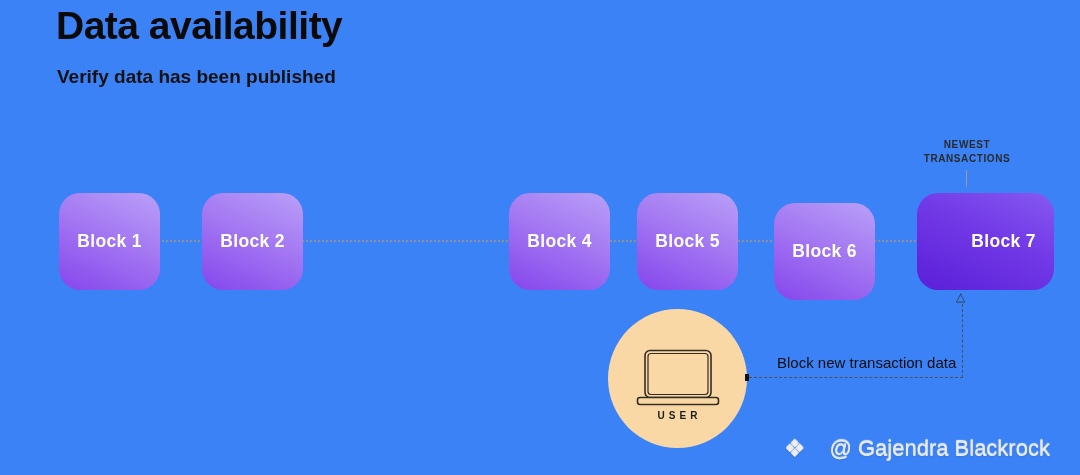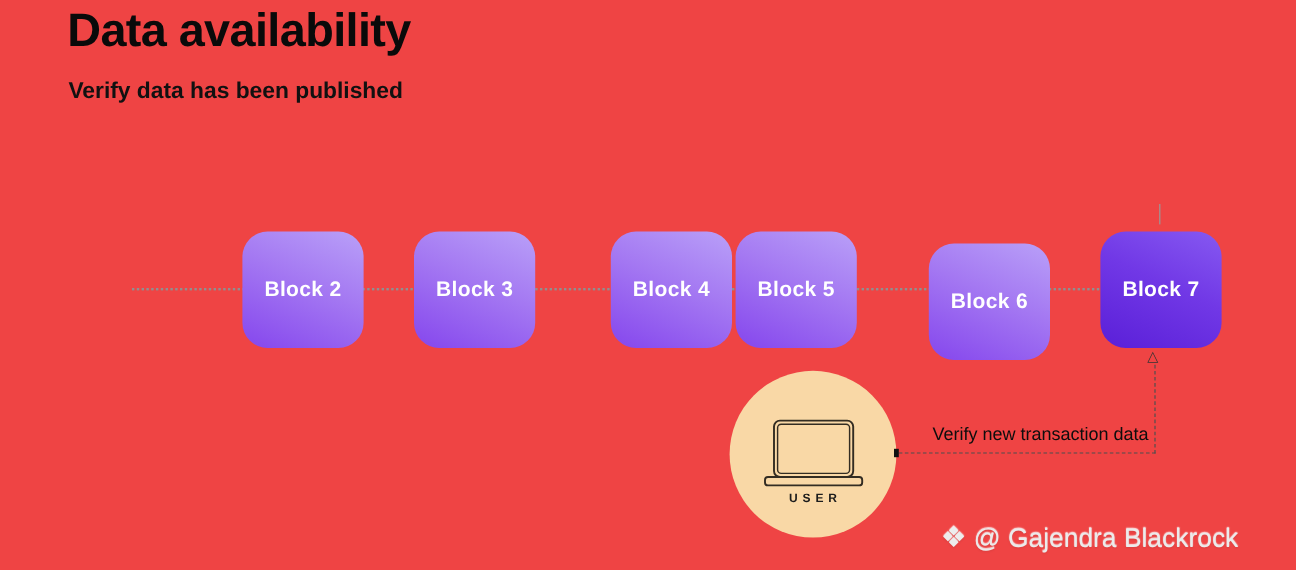--- a/index.html
+++ b/index.html
@@ -5,21 +5,21 @@
   html, body {
     margin: 0;
     padding: 0;
     background: #e9e9e9;
     font-family: "Liberation Sans", sans-serif;
   }
   #canvas {
     position: relative;
     width: 1080px;
     height: 475px;
-    background: #ef4444;
+    background: #3b82f6;
     overflow: hidden;
   }
 
   
   .title {
     position: absolute;
     left: 56px;
     top: 4px;
     font-size: 39px;
     font-weight: 800;
@@ -61,23 +61,23 @@
     letter-spacing: 0.3px;
     z-index: 2;
   }
   .block.dark {
     background: linear-gradient(205deg, #8659f1 0%, #7138e6 45%, #5a1fd8 100%);
   }
   .b1 { left: 59px; }
   .b2 { left: 202px; }
   .b3 { left: 345px; }
   .b4 { left: 509px; }
-  .b5 { left: 613px; }
+  .b5 { left: 637px; }
   .b6 { left: 774px; margin-top: 10px; }
-  .b7 { left: 917px; }
+  .b7 { left: 917px; padding-left: 36px; }
 
   
   .newest-label {
     position: absolute;
     left: 887px;
     top: 138px;
     width: 160px;
     text-align: center;
     font-size: 10px;
     font-weight: 700;
@@ -172,21 +172,21 @@
     text-indent: 4px;
   }
 
   
   .watermark {
     position: absolute;
     left: 784px;
     top: 436px;
     display: flex;
     align-items: center;
-    gap: 6px;
+    gap: 24px;
     color: #ebebeb;
     text-shadow: 0 1px 2px rgba(0,0,0,0.10), 0 -1px 1px rgba(255,255,255,0.9);
     z-index: 4;
   }
   .watermark-icon {
     font-size: 24px;
     line-height: 1;
     color: #ededed;
   }
   .watermark-text {
@@ -197,34 +197,38 @@
 </head>
 <body>
 
 <div id="canvas">
 
   <div class="title">Data availability</div>
   <div class="subtitle">Verify data has been published</div>
 
   <div class="chain-line"></div>
 
+  <div class="block b1">Block 1</div>
   <div class="block b2">Block 2</div>
-  <div class="block b3">Block 3</div>
   <div class="block b4">Block 4</div>
   <div class="block b5">Block 5</div>
   <div class="block b6">Block 6</div>
   <div class="block b7 dark">Block 7</div>
 
+  <div class="newest-label">
+    <span>NEWEST</span><br>
+    <span>TRANSACTIONS</span>
+  </div>
   <div class="newest-tick"></div>
 
   <span class="arrow-head">△</span>
   <div class="arrow-vertical"></div>
   <div class="arrow-horizontal"></div>
   <div class="arrow-start-dot"></div>
-  <div class="verify-label">Verify new transaction data</div>
+  <div class="verify-label">Block new transaction data</div>
 
   <div class="user-circle">
     <svg class="laptop-icon" width="84" height="60" viewBox="0 0 84 60">
       <rect x="9" y="1.5" width="66" height="47" rx="5" fill="none" stroke="#332c22" stroke-width="1.6"></rect>
       <rect x="12" y="4.5" width="60" height="41" rx="3" fill="none" stroke="#332c22" stroke-width="1.2"></rect>
       <rect x="1.5" y="48.5" width="81" height="7" rx="2.5" fill="#f9d8a6" stroke="#332c22" stroke-width="1.6"></rect>
     </svg>
     <div class="user-label">USER</div>
   </div>
 

